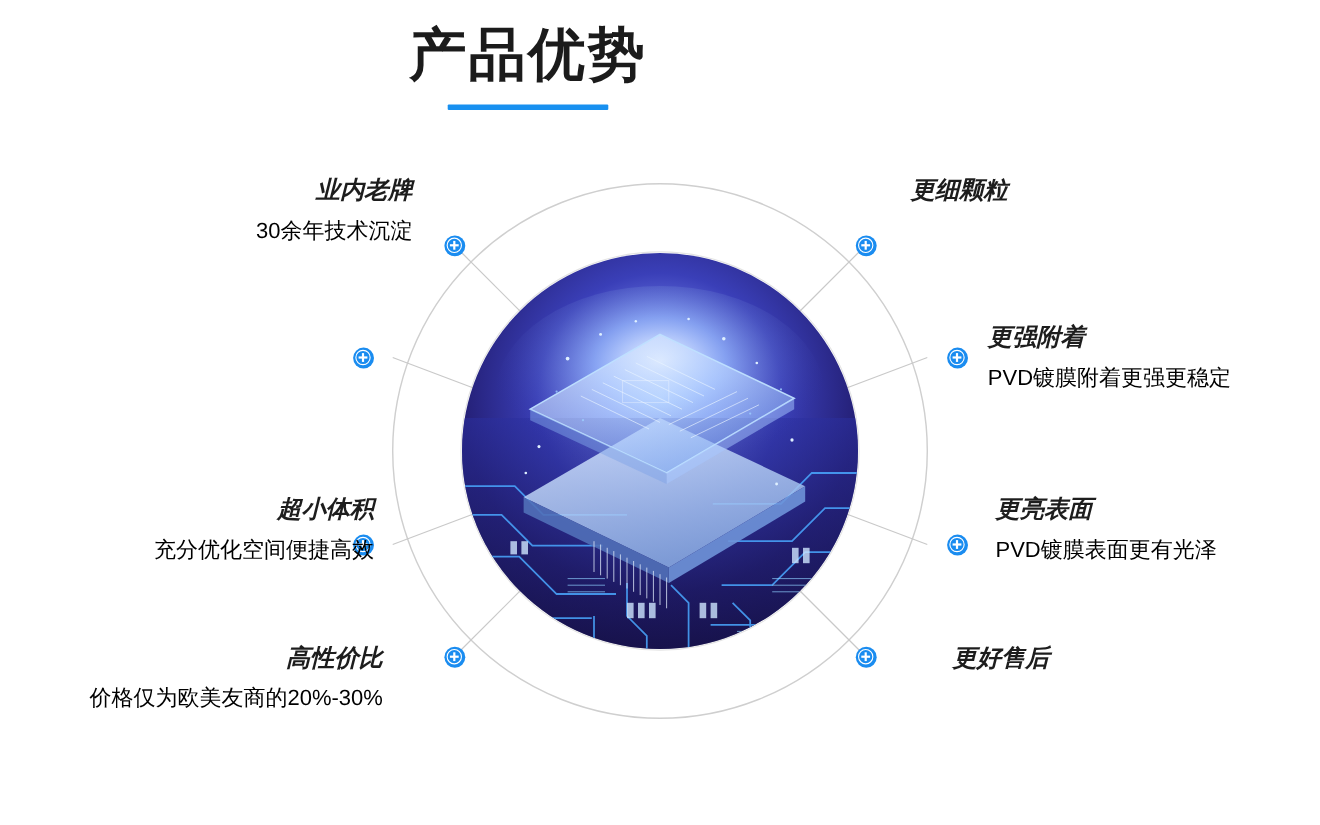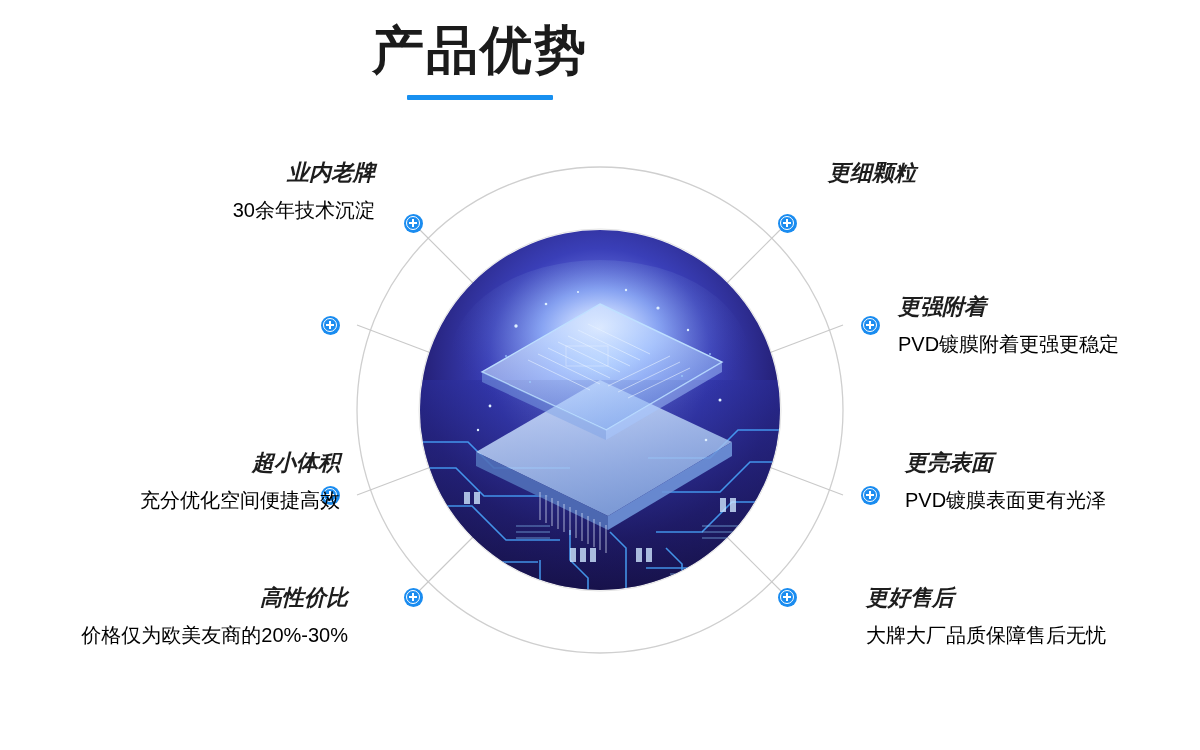--- a/index.html
+++ b/index.html
@@ -362,14 +362,13 @@
 <div class="label right label-r2">
   <p class="label-title">更强附着</p>
   <p class="label-desc">PVD镀膜附着更强更稳定</p>
 </div>
 <div class="label right label-r3">
   <p class="label-title">更亮表面</p>
   <p class="label-desc">PVD镀膜表面更有光泽</p>
 </div>
 <div class="label right label-r4">
   <p class="label-title">更好售后</p>
-  <p class="label-desc">大牌大厂品质保障售后无忧</p>
 </div>
 
 </body></html>

